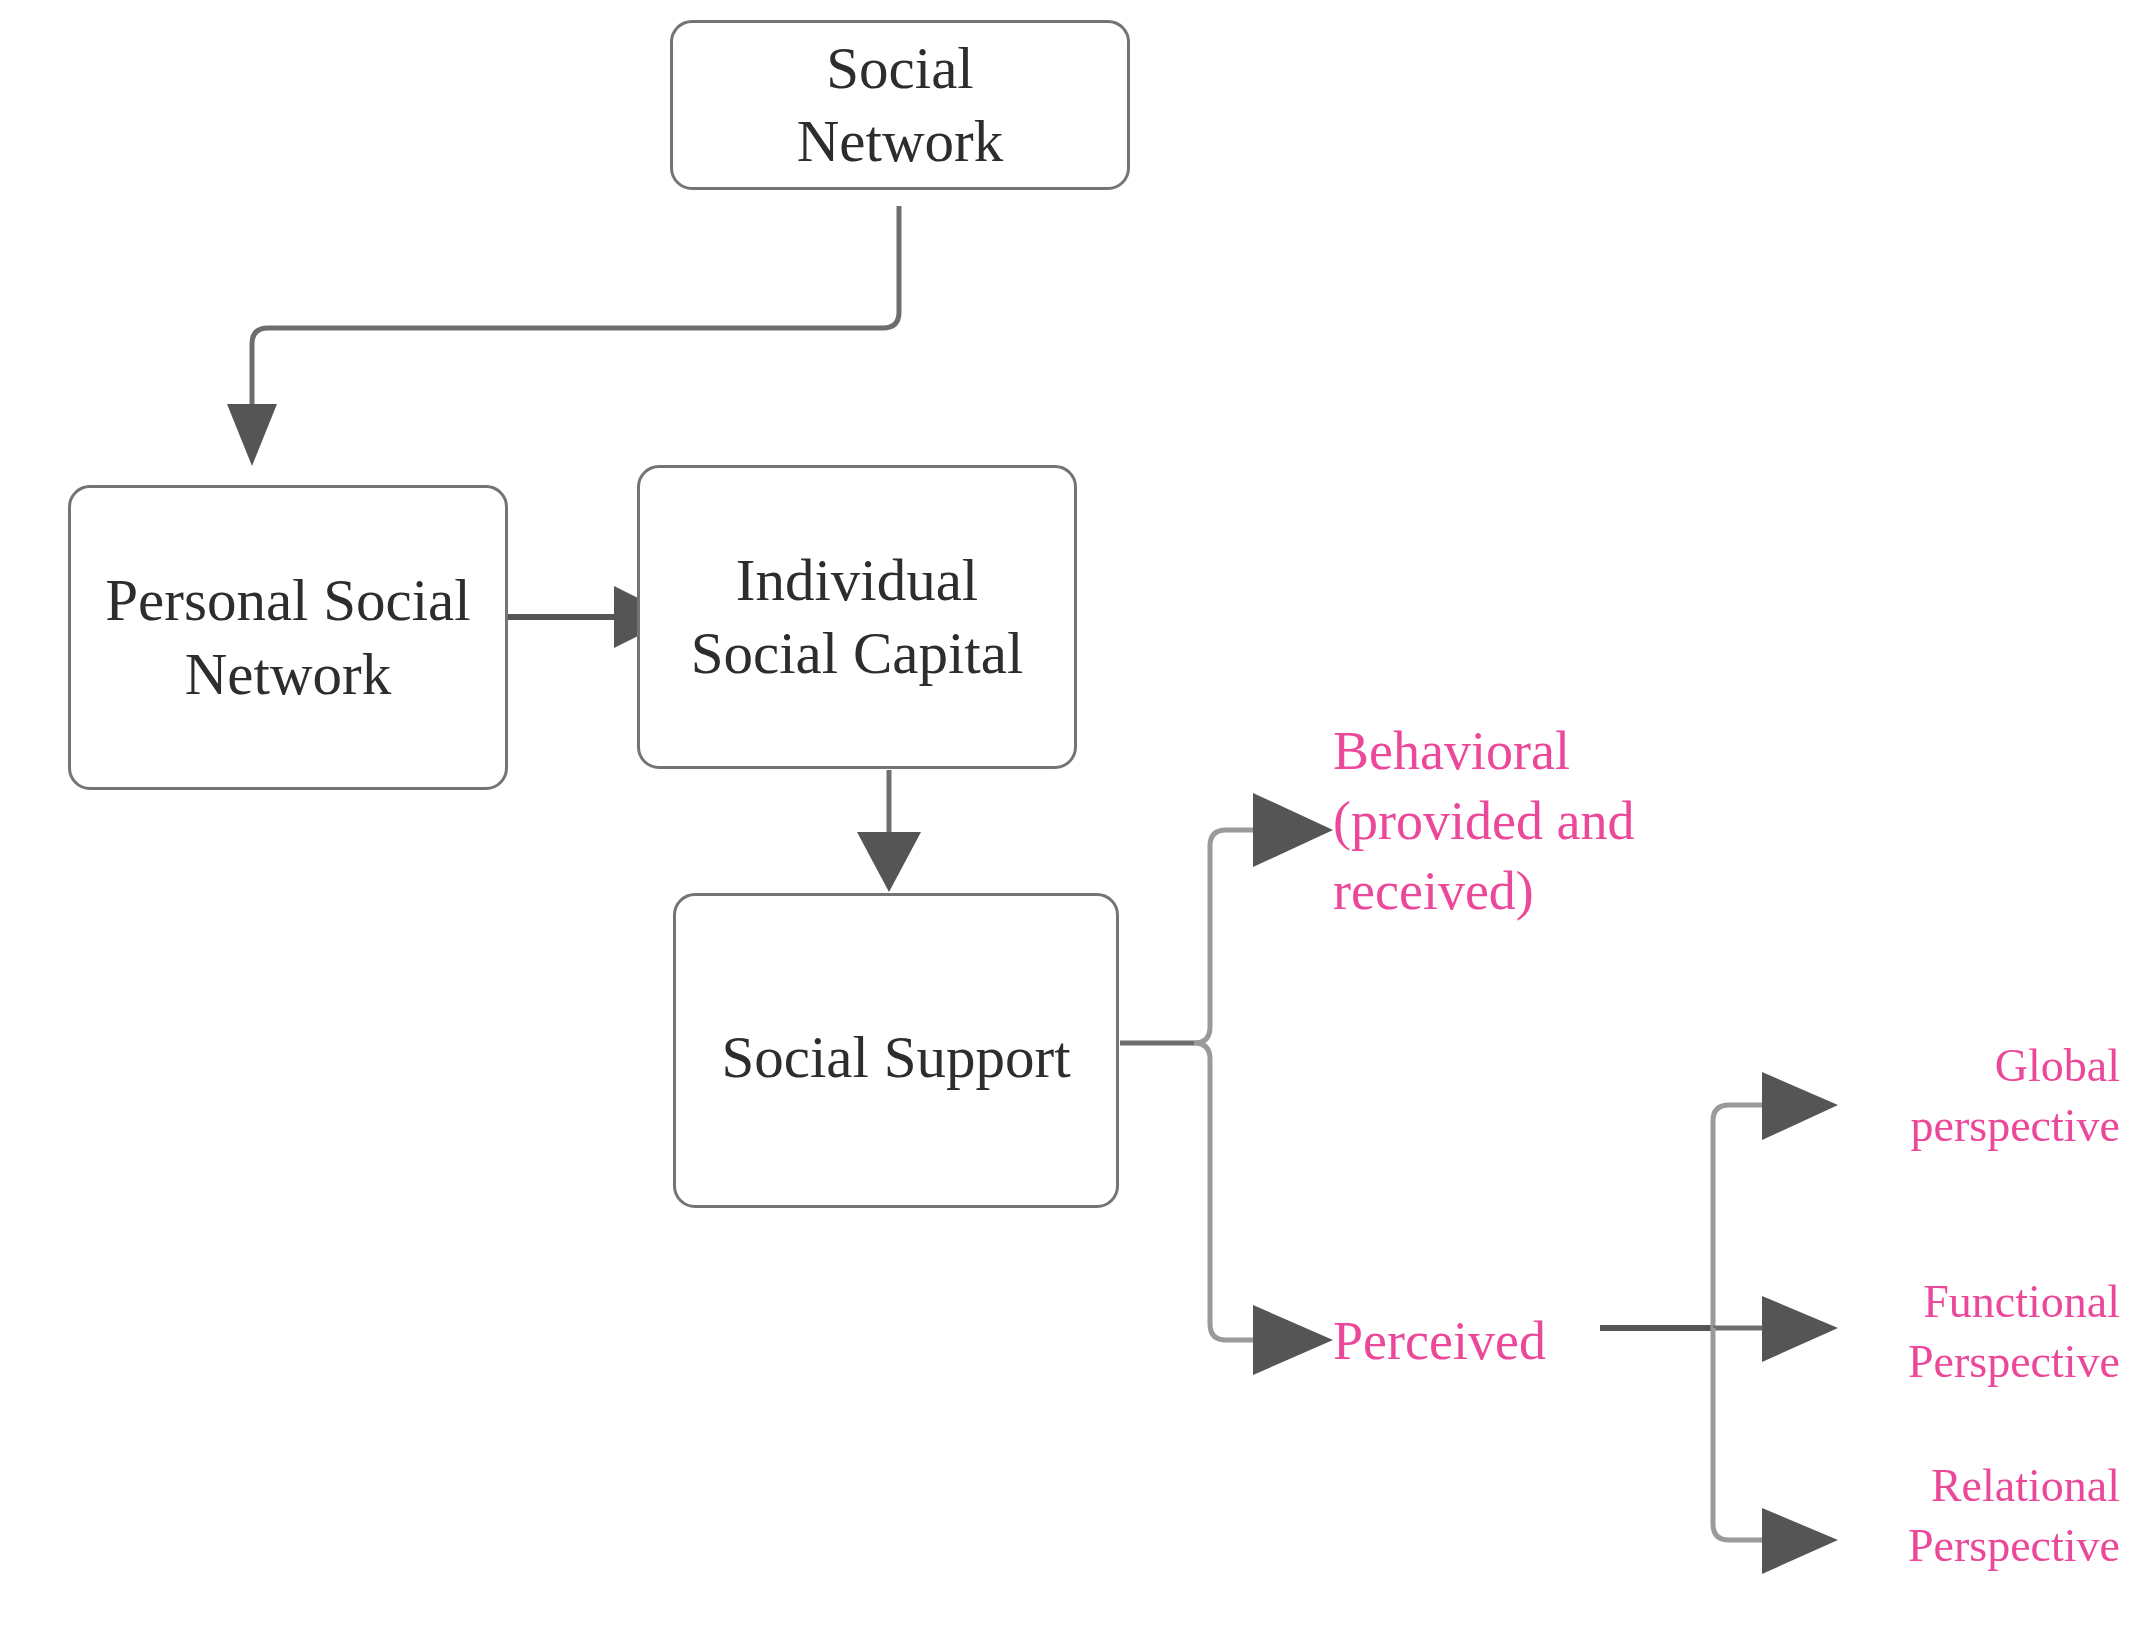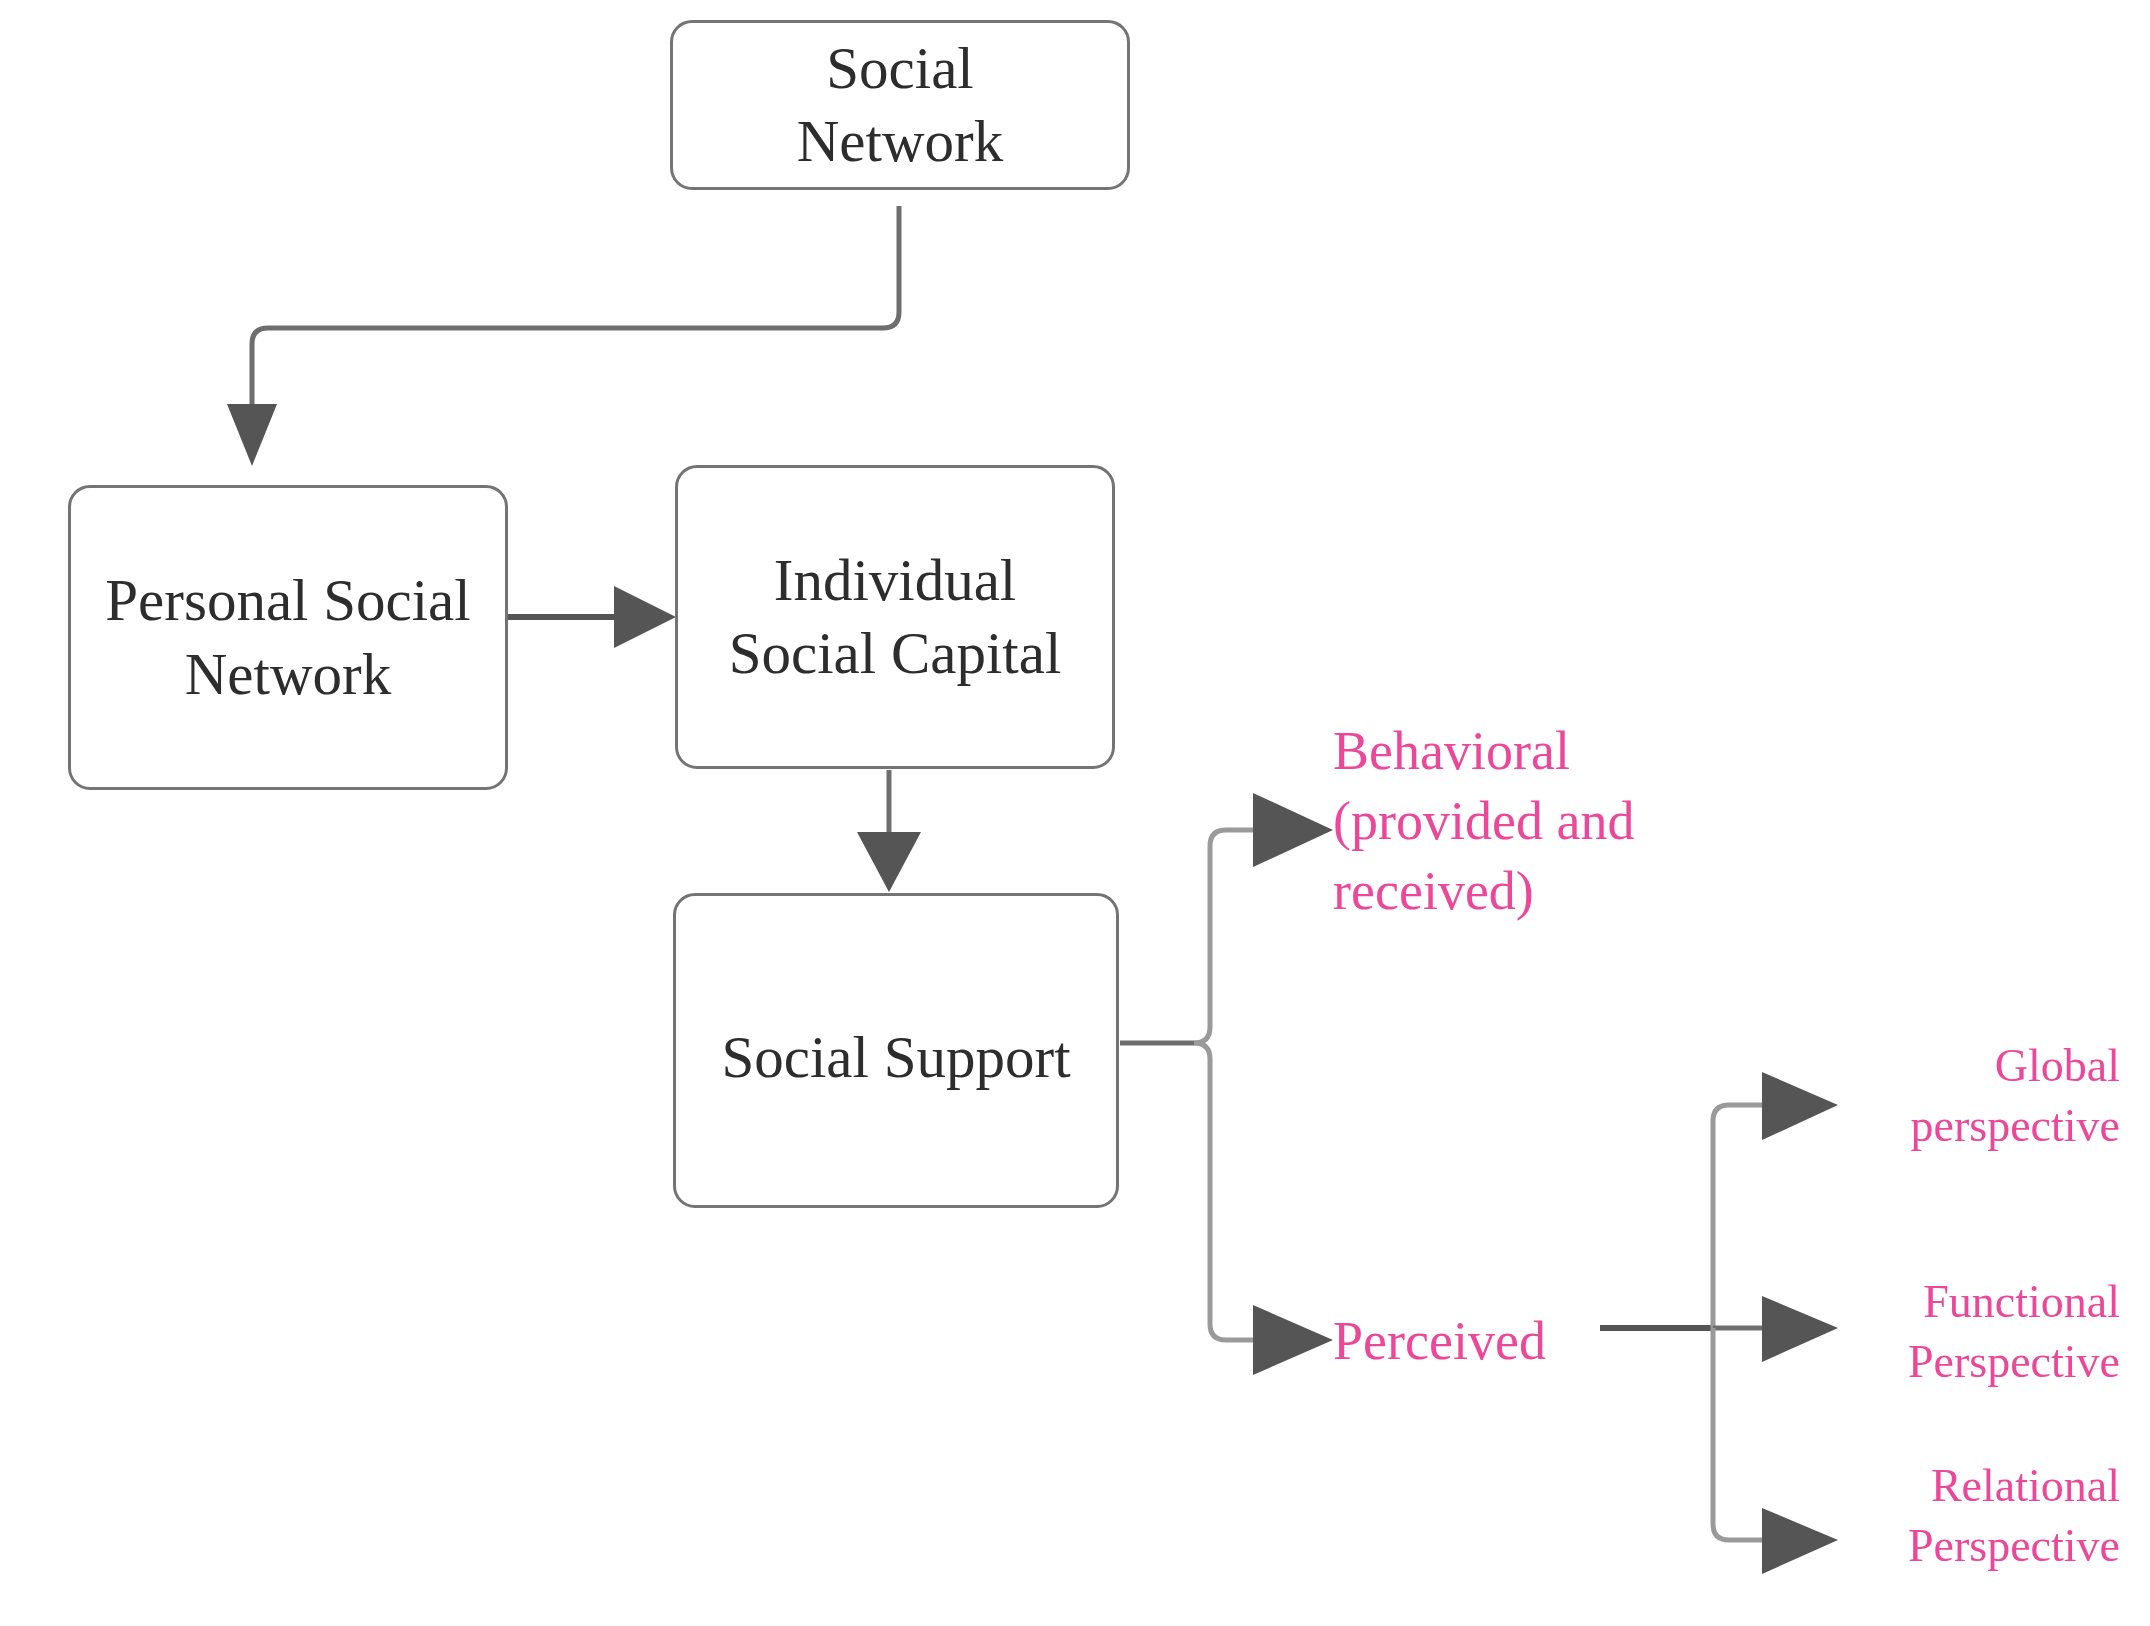--- a/index.html
+++ b/index.html
@@ -42,21 +42,21 @@
     color: #ec4899;
     white-space: pre-line;
     line-height: 1.30;
   }
   .leaf-label.align-left  { text-align: left; }
   .leaf-label.align-right { text-align: right; }
 
   
   #box-social-network        { left: 670px;  top: 20px;   width: 460px; height: 170px; font-size: 59px; }
   #box-personal-social-net   { left: 28px;   top: 485px;  width: 440px; height: 305px; font-size: 59px; margin-left: 40px; }
-  #box-individual-social-cap { left: 675px;  top: 465px;  width: 440px; height: 304px; font-size: 59px; }
+  #box-individual-social-cap { left: 637px;  top: 465px;  width: 440px; height: 304px; font-size: 59px; }
   #box-social-support        { left: 673px;  top: 893px;  width: 446px; height: 315px; font-size: 59px;
                                align-items: flex-start; padding-top: 125px; }
 
   #label-behavioral { left: 1333px; top: 716px;  width: 420px; font-size: 54px; }
   #label-perceived  { left: 1333px; top: 1306px; width: 330px; font-size: 54px; }
 
   #label-global     { left: 1790px; top: 1036px; width: 330px; font-size: 46px; }
   #label-functional { left: 1790px; top: 1272px; width: 330px; font-size: 46px; }
   #label-relational { left: 1790px; top: 1456px; width: 330px; font-size: 46px; }
 </style>

